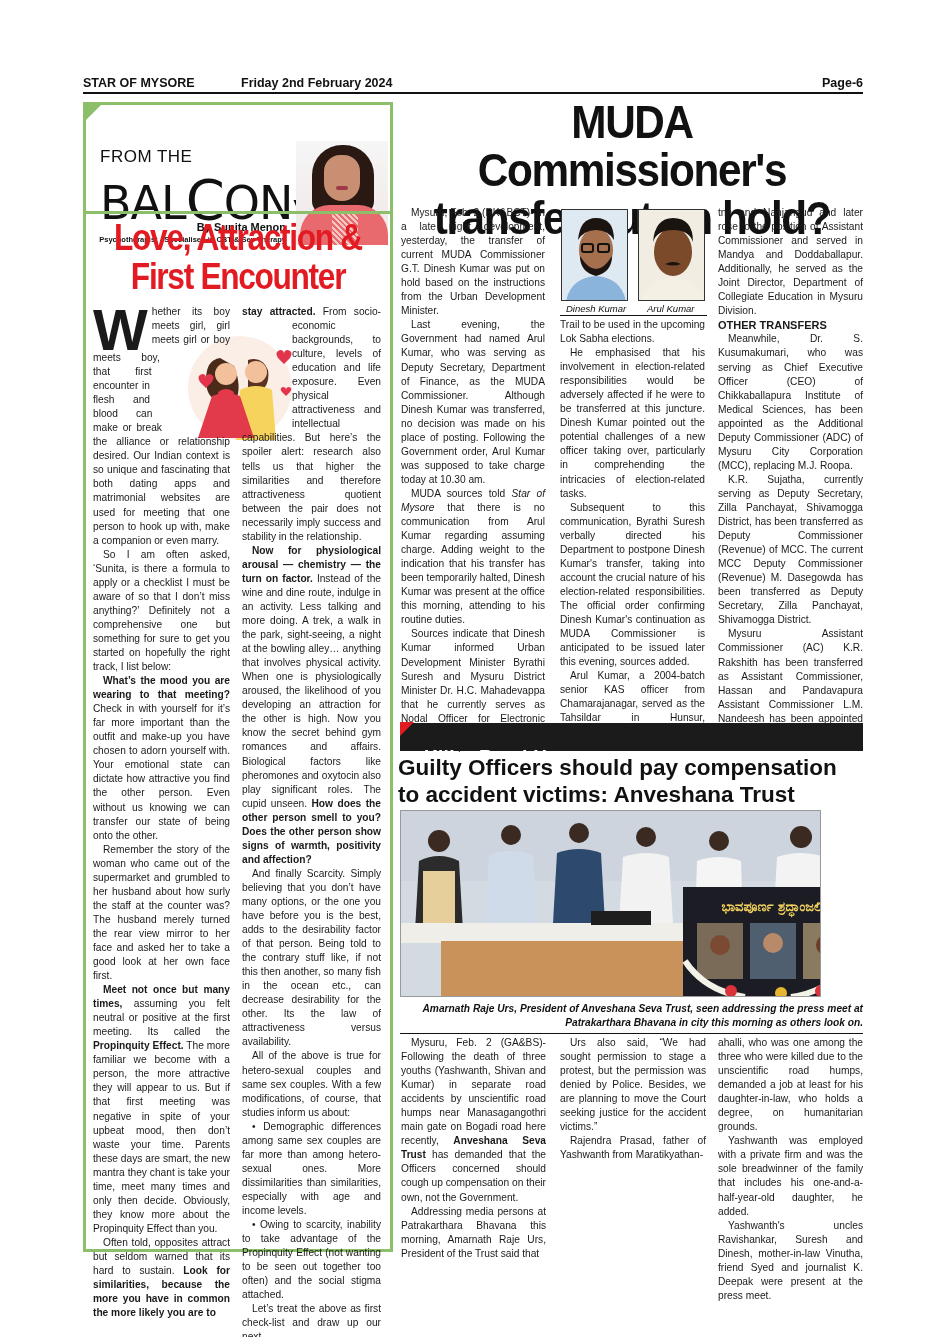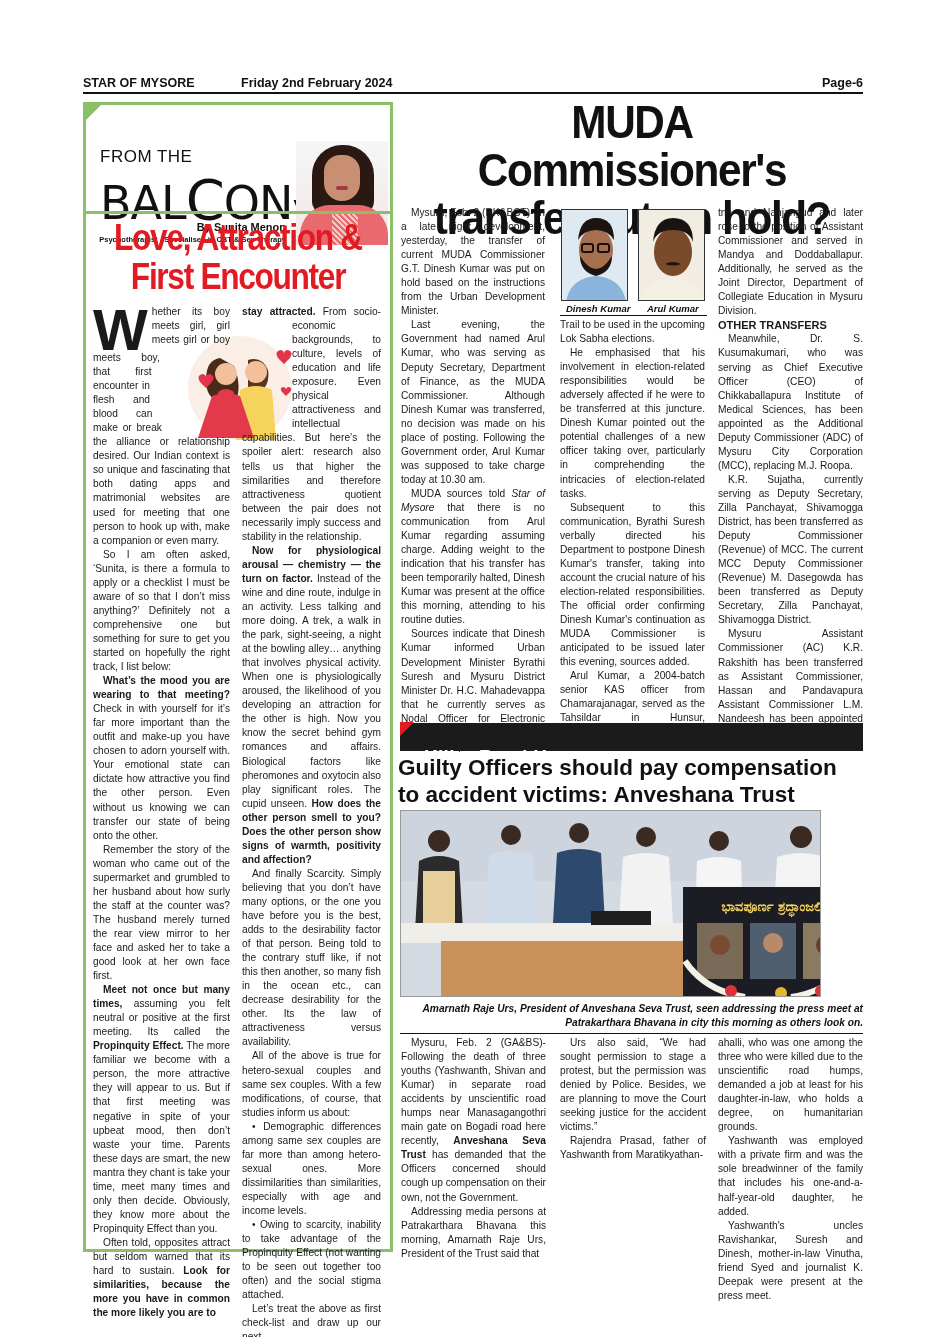--- a/index.html
+++ b/index.html
@@ -42,21 +42,21 @@
   .dropcap { float: left; font-size: 58px; line-height: 46px; font-weight: bold; margin: 2px 4px -2px 0; font-family: "Liberation Sans", sans-serif; }
   .couple-float { float: right; width: 90px; height: 124px; margin: -42px -14px 0 4px; shape-outside: circle(50%); }
   .couple-float-left { float: left; width: 60px; height: 124px; margin: -42px 4px 0 -14px; shape-outside: circle(50%); }
 
   .couple { left: 186px; top: 330px; width: 108px; height: 112px; }
 
   
   .muda-title { left: 398px; top: 98px; width: 468px; text-align: center; font-weight: bold; font-size: 46px; line-height: 48px; color: #111; letter-spacing: -1.5px; transform: scaleX(0.92); transform-origin: center; }
 
   .photo-box { position: absolute; width: 67px; height: 92px; border: 1px solid #333; overflow: hidden; }
-  .photo-caption { position: absolute; font-size: 9.5px; font-weight: bold; font-style: italic; }
+  .photo-caption { position: absolute; font-size: 9.5px; font-weight: normal; font-style: italic; }
 
   
   .krh-bar { left: 400px; top: 723px; width: 463px; height: 28px; background: #1b1b1b; }
   .krh-flag { left: 400px; top: 722px; width: 0; height: 0; border-top: 14px solid #e21b23; border-right: 14px solid transparent; }
   .krh-label { left: 424px; top: 746px; font-size: 19px; font-weight: bold; color: #fff; letter-spacing: 0.3px; }
   .krh-title { left: 398px; top: 754px; width: 468px; font-size: 22.5px; line-height: 27px; font-weight: bold; color: #111; }
 
   .press-photo { left: 400px; top: 810px; width: 421px; height: 187px; background: linear-gradient(#d9dde3 0%, #cfd5de 40%, #b9a688 100%); overflow: hidden; border: 1px solid #999; }
   .press-caption { left: 400px; top: 1002px; width: 463px; text-align: right; font-size: 10.2px; line-height: 14px; font-weight: bold; font-style: italic; }
   .press-rule { left: 400px; top: 1033px; width: 463px; height: 1px; background: #111; }

